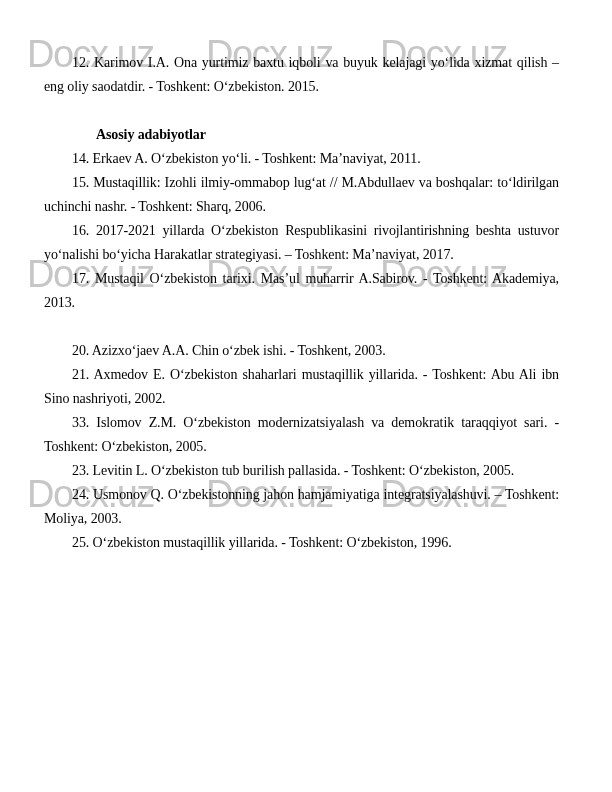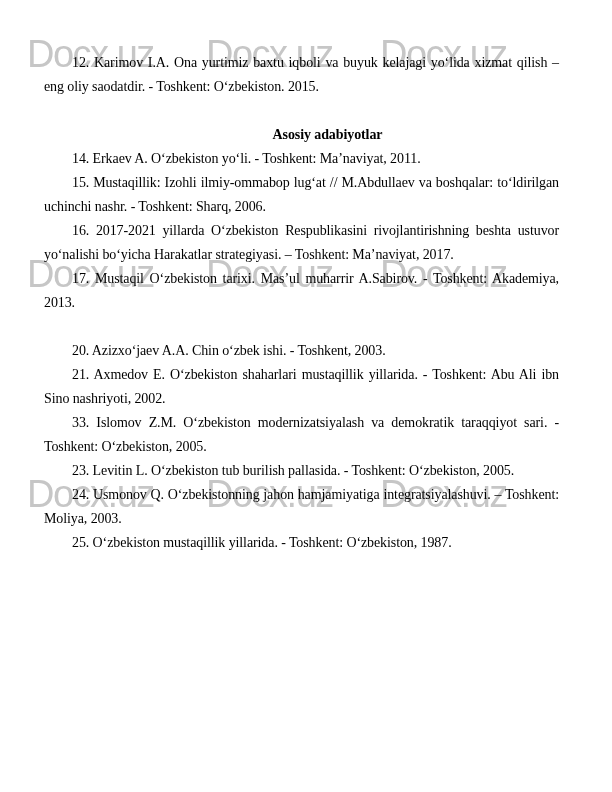--- a/index.html
+++ b/index.html
@@ -56,21 +56,21 @@
     text-indent: 28px;
   }
   .spacer {
     height: 24px;
   }
   .section-title {
     margin: 0 0 0 52px;
     font-size: 14px;
     line-height: 24px;
     font-weight: bold;
-    text-align: center;
+    text-align: left;
   }
   .footer {
     position: absolute;
     left: 0;
     top: 730px;
     width: 565px;
     z-index: 2;
     text-align: center;
     font-size: 12px;
     line-height: 14px;
@@ -111,21 +111,21 @@
     <p class="ref">17. Mustaqil O‘zbekiston tarixi. Mas’ul muharrir A.Sabirov. - Toshkent: Akademiya, 2013.</p>
 
     <div class="spacer"></div>
 
 
     <p class="ref">20. Azizxo‘jaev A.A. Chin o‘zbek ishi. - Toshkent, 2003.</p>
     <p class="ref">21. Axmedov E. O‘zbekiston shaharlari mustaqillik yillarida. - Toshkent: Abu Ali ibn Sino nashriyoti, 2002.</p>
     <p class="ref">33. Islomov Z.M. O‘zbekiston modernizatsiyalash va demokratik taraqqiyot sari. - Toshkent: O‘zbekiston, 2005.</p>
     <p class="ref">23. Levitin L. O‘zbekiston tub burilish pallasida. - Toshkent: O‘zbekiston, 2005.</p>
     <p class="ref">24. Usmonov Q. O‘zbekistonning jahon hamjamiyatiga integratsiyalashuvi. – Toshkent: Moliya, 2003.</p>
-    <p class="ref">25. O‘zbekiston mustaqillik yillarida. - Toshkent: O‘zbekiston, 1987.</p>
+    <p class="ref">25. O‘zbekiston mustaqillik yillarida. - Toshkent: O‘zbekiston, 1996.</p>
 
   </div>
 
   <div class="footer">
     <span>37</span>
   </div>
 
 </div>
 
 </body></html>

